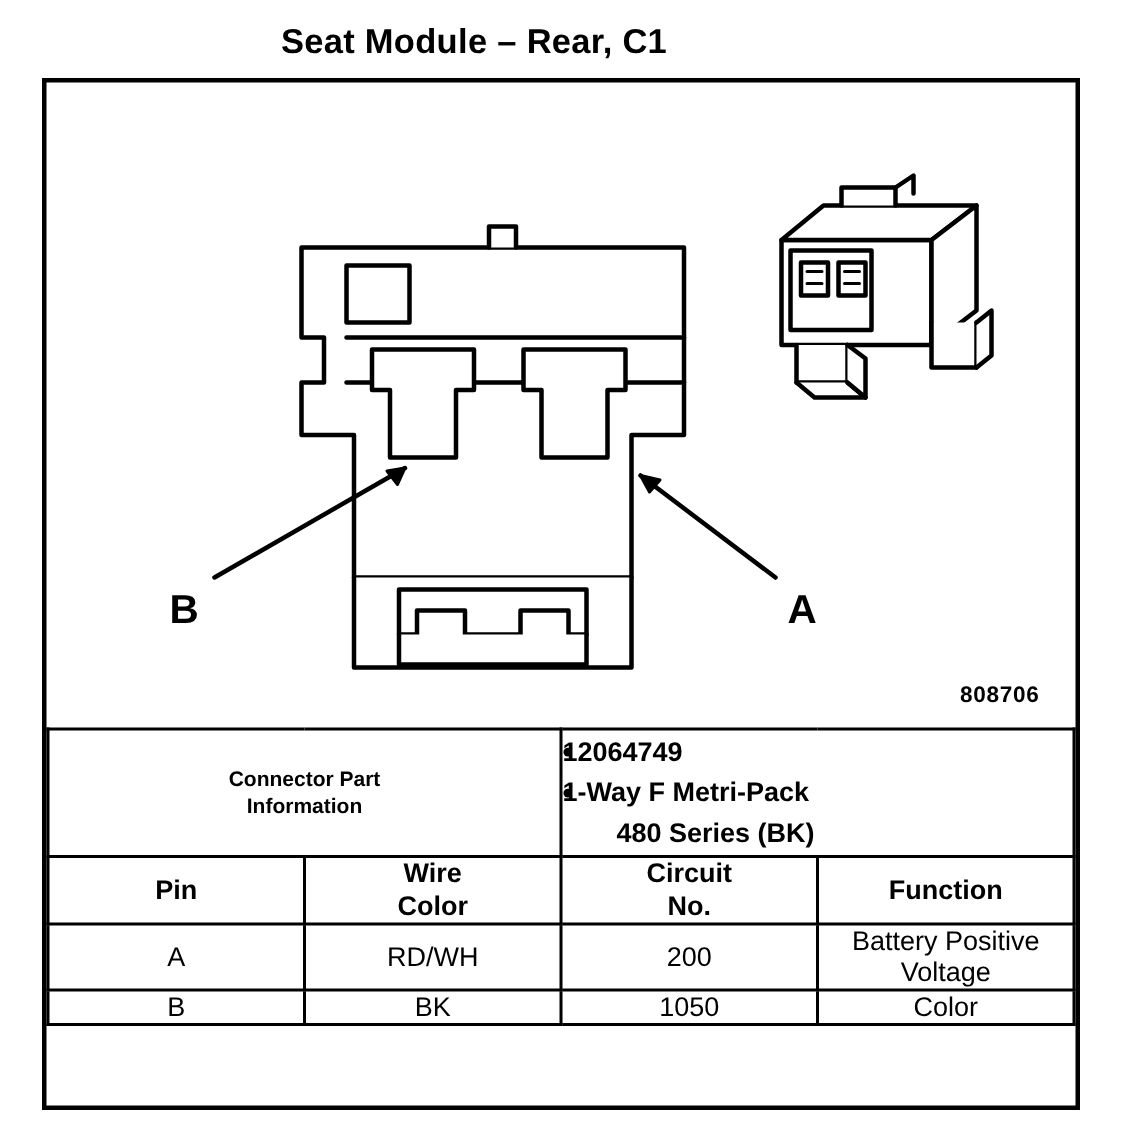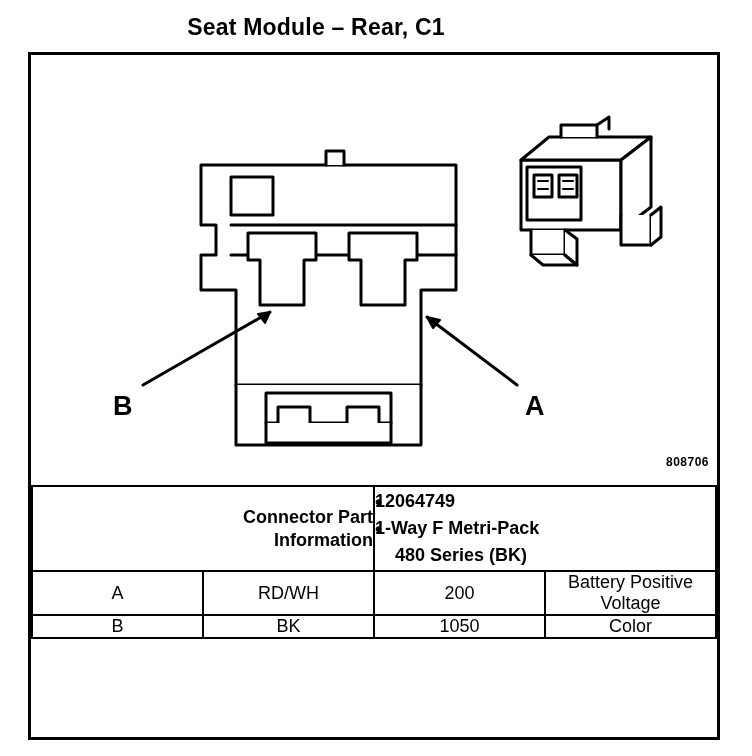--- a/index.html
+++ b/index.html
@@ -42,43 +42,43 @@
   .illus {
     position: absolute;
     left: 0;
     top: 0;
     width: 686px;
     height: 430px;
   }
   .illus svg { display: block; }
   .part-number {
     position: absolute;
-    right: 8px;
+    right: 24px;
     top: 400px;
-    font-size: 12px;
+    font-size: 15px;
     font-weight: bold;
     letter-spacing: 0.5px;
   }
   
   .tbl {
     position: absolute;
     left: 0;
     top: 430px;
     width: 686px;
     border-collapse: collapse;
     table-layout: fixed;
   }
   .tbl td {
     border: 2px solid #000;
     padding: 0;
     vertical-align: middle;
   }
   .cpi-label {
-    text-align: right;
-    font-size: 18px;
+    text-align: center;
+    font-size: 14px;
     font-weight: bold;
     line-height: 1.25;
     padding: 8px 4px;
   }
   .cpi-list {
     padding: 8px 10px 10px 18px;
     font-size: 18px;
     font-weight: bold;
     line-height: 1.32;
   }
@@ -191,22 +191,34 @@
     <table class="tbl">
       <tbody>
           <tr>
         <td colspan="2" class="cpi-label">
           <div>Connector Part</div>
           <div>Information</div>
         </td>
         <td colspan="2" class="cpi-list">
           <div class="bullet-row">12064749</div>
           <div class="bullet-row">1-Way F Metri-Pack</div>
-          <div style="padding-left:20px;margin:3px 0;">480 Series (BK)</div>
-        </td>
+          <div style="padding-left:36px;margin:3px 0;">480 Series (BK)</div>
+        </td>
+      </tr>
+      <tr>
+        <td class="hdr w-pin">Pin</td>
+        <td class="hdr w-color">
+          <div>Wire</div>
+          <div>Color</div>
+        </td>
+        <td class="hdr w-circ">
+          <div>Circuit</div>
+          <div>No.</div>
+        </td>
+        <td class="hdr">Function</td>
       </tr>
       <tr>
         <td class="cell-c">A</td>
         <td class="cell-c">RD/WH</td>
         <td class="cell-c">200</td>
         <td class="cell-l">Battery Positive Voltage</td>
       </tr>
       <tr>
         <td class="cell-c">B</td>
         <td class="cell-c">BK</td>

